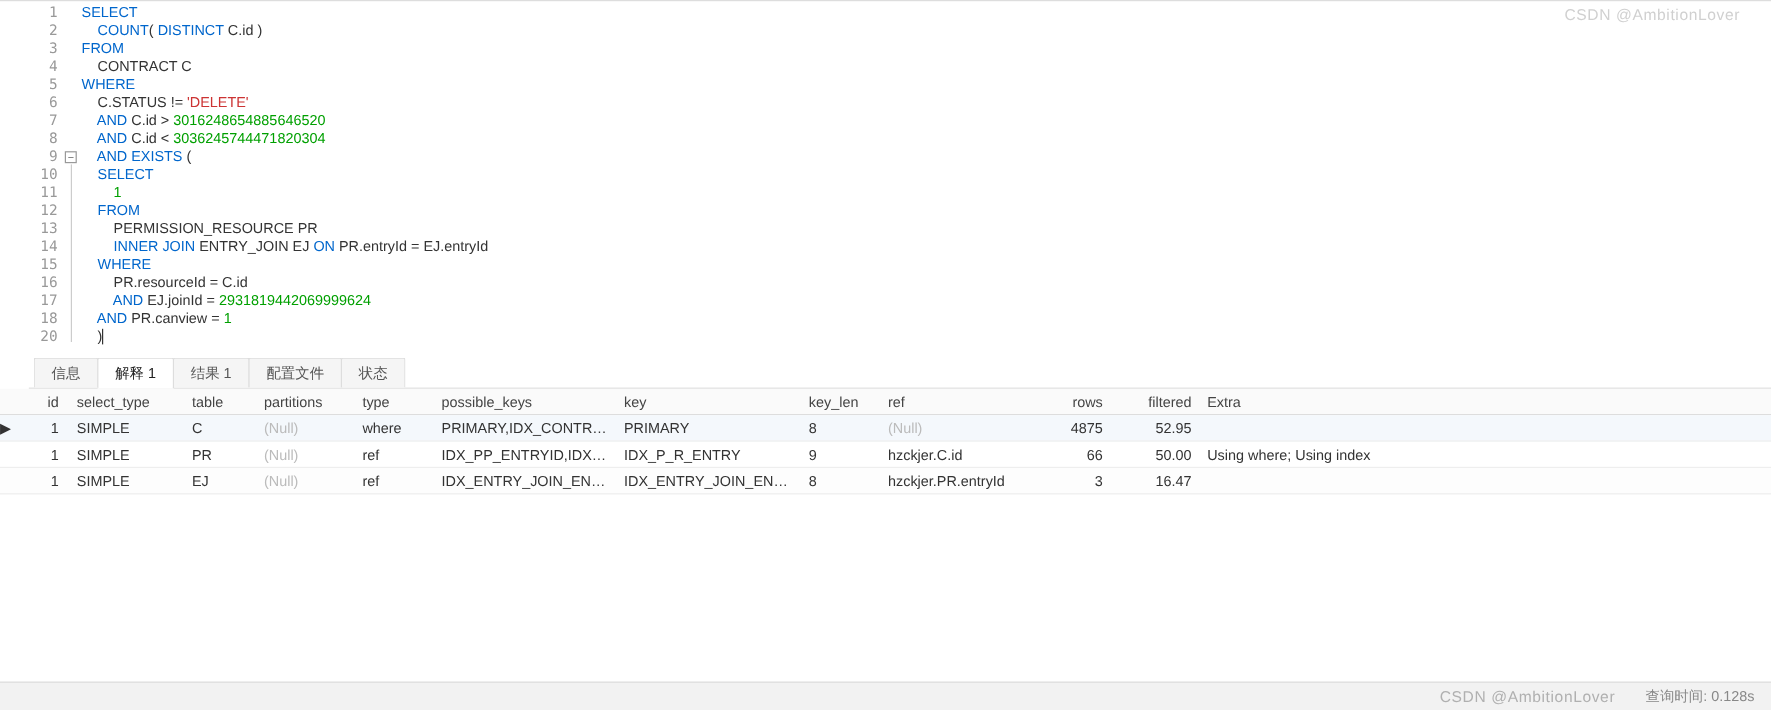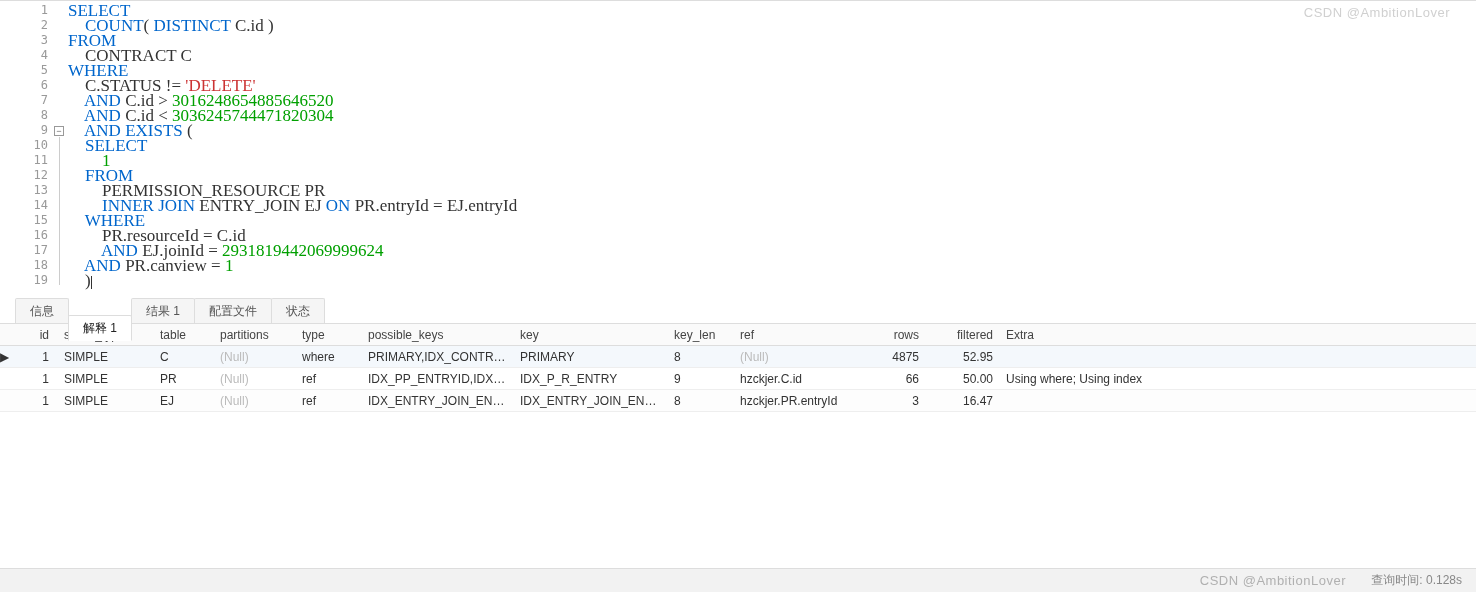--- a/index.html
+++ b/index.html
@@ -3,29 +3,29 @@
 <meta charset="utf-8">
 <style>
   * { margin:0; padding:0; box-sizing:border-box; }
   body { font-family: "Microsoft YaHei", Arial, sans-serif; font-size:12px; background:#fff; color:#333; width:1476px; height:592px; overflow:hidden; position:relative; }
   .editor-area { border-top:1px solid #ddd; display:flex; background:#fff; padding-top:2px; height:298px; }
   .gutter { width:54px; text-align:right; padding-right:6px; color:#999; font-family: Consolas, monospace; font-size:12px; line-height:15px; user-select:none; position:relative; }
   .gutter .ln { height:15px; }
   .fold-col { width:14px; position:relative; }
   .fold-mark { position:absolute; left:0; width:10px; height:10px; border:1px solid #999; background:#fff; font-size:9px; line-height:8px; text-align:center; color:#666; }
   .fold-line { position:absolute; left:5px; width:1px; background:#ccc; }
-  .code { font-family: Liberation Serif, serif; font-size:17px; line-height:15px; white-space:pre; }
+  .code { font-family: Liberation Sans, sans-serif; font-size:12px; line-height:15px; white-space:pre; }
   .kw { color:#0066cc; }
   .str { color:#cc3333; }
   .num { color:#00a000; }
   .cursor { border-left:1px solid #333; display:inline-block; height:13px; vertical-align:middle; }
 
-  .tab-strip { display:flex; background:#fff; border-bottom:1px solid #ddd; height:26px; align-items:flex-end; padding-left:15px; }
+  .tab-strip { display:flex; background:#fff; border-bottom:1px solid #ddd; height:26px; align-items:flex-end; padding-left:4px;margin-left:24px; }
   .tab { padding:4px 14px 3px; border:1px solid #ddd; border-bottom:none; margin-right:-1px; background:#f5f5f5; cursor:pointer; font-size:12px; color:#555; border-radius:2px 2px 0 0; }
-  .tab.active { background:#fff; color:#222; position:relative; top:18px; border-bottom:1px solid #fff; }
+  .tab.active { background:#fff; color:#222; position:relative; top:1px; border-bottom:1px solid #fff; }
 
   .grid { font-size:12px; }
   .grid-header, .grid-row { display:flex; height:22px; align-items:center; border-bottom:1px solid #eee; }
   .grid-header { background:#fafafa; border-bottom:1px solid #ddd; font-weight:normal; color:#444; }
   .grid-row:nth-child(odd) { background:#fdfdfd; }
   .grid-row.sel { background:#f4f8fc; }
   .cell { padding:0 6px; overflow:hidden; text-overflow:ellipsis; white-space:nowrap; border-right:1px solid transparent; }
   .c-sel { width:10px; padding:0; text-align:center; color:#333; }
   .c-id { width:48px; text-align:right; padding-right:8px; }
   .c-st { width:96px; }
@@ -62,21 +62,21 @@
       <div class="ln">9</div>
       <div class="ln">10</div>
       <div class="ln">11</div>
       <div class="ln">12</div>
       <div class="ln">13</div>
       <div class="ln">14</div>
       <div class="ln">15</div>
       <div class="ln">16</div>
       <div class="ln">17</div>
       <div class="ln">18</div>
-      <div class="ln">19</div>
+      <div class="ln">20</div>
     </div>
   <div class="fold-col">
     <div class="fold-mark" style="top:123px;">−</div>
     <div class="fold-line" style="top:134px;height:148px;"></div>
   </div>
   <div class="code" id="code"><div><span class="kw">SELECT</span></div><div><span>    </span><span class="kw">COUNT</span><span>( </span><span class="kw">DISTINCT</span><span> C.id )</span></div><div><span class="kw">FROM</span></div><div><span>    CONTRACT C</span></div><div><span class="kw">WHERE</span></div><div><span>    C.STATUS != </span><span class="str">'DELETE'</span></div><div><span>    </span><span class="kw">AND</span><span> C.id &gt; </span><span class="num">3016248654885646520</span></div><div><span>    </span><span class="kw">AND</span><span> C.id &lt; </span><span class="num">3036245744471820304</span></div><div><span>    </span><span class="kw">AND EXISTS</span><span> (</span></div><div><span>    </span><span class="kw">SELECT</span></div><div><span>        </span><span class="num">1</span></div><div><span>    </span><span class="kw">FROM</span></div><div><span>        PERMISSION_RESOURCE PR</span></div><div><span>        </span><span class="kw">INNER JOIN</span><span> ENTRY_JOIN EJ </span><span class="kw">ON</span><span> PR.entryId = EJ.entryId</span></div><div><span>    </span><span class="kw">WHERE</span></div><div><span>        PR.resourceId = C.id</span></div><div><span>        </span><span class="kw">AND</span><span> EJ.joinId = </span><span class="num">2931819442069999624</span></div><div><span>    </span><span class="kw">AND</span><span> PR.canview = </span><span class="num">1</span></div><div><span>    )</span><span class="cursor"></span></div></div>
 </div>
 
 <div class="tab-strip" id="tabs">
     <div class="tab">信息</div>

